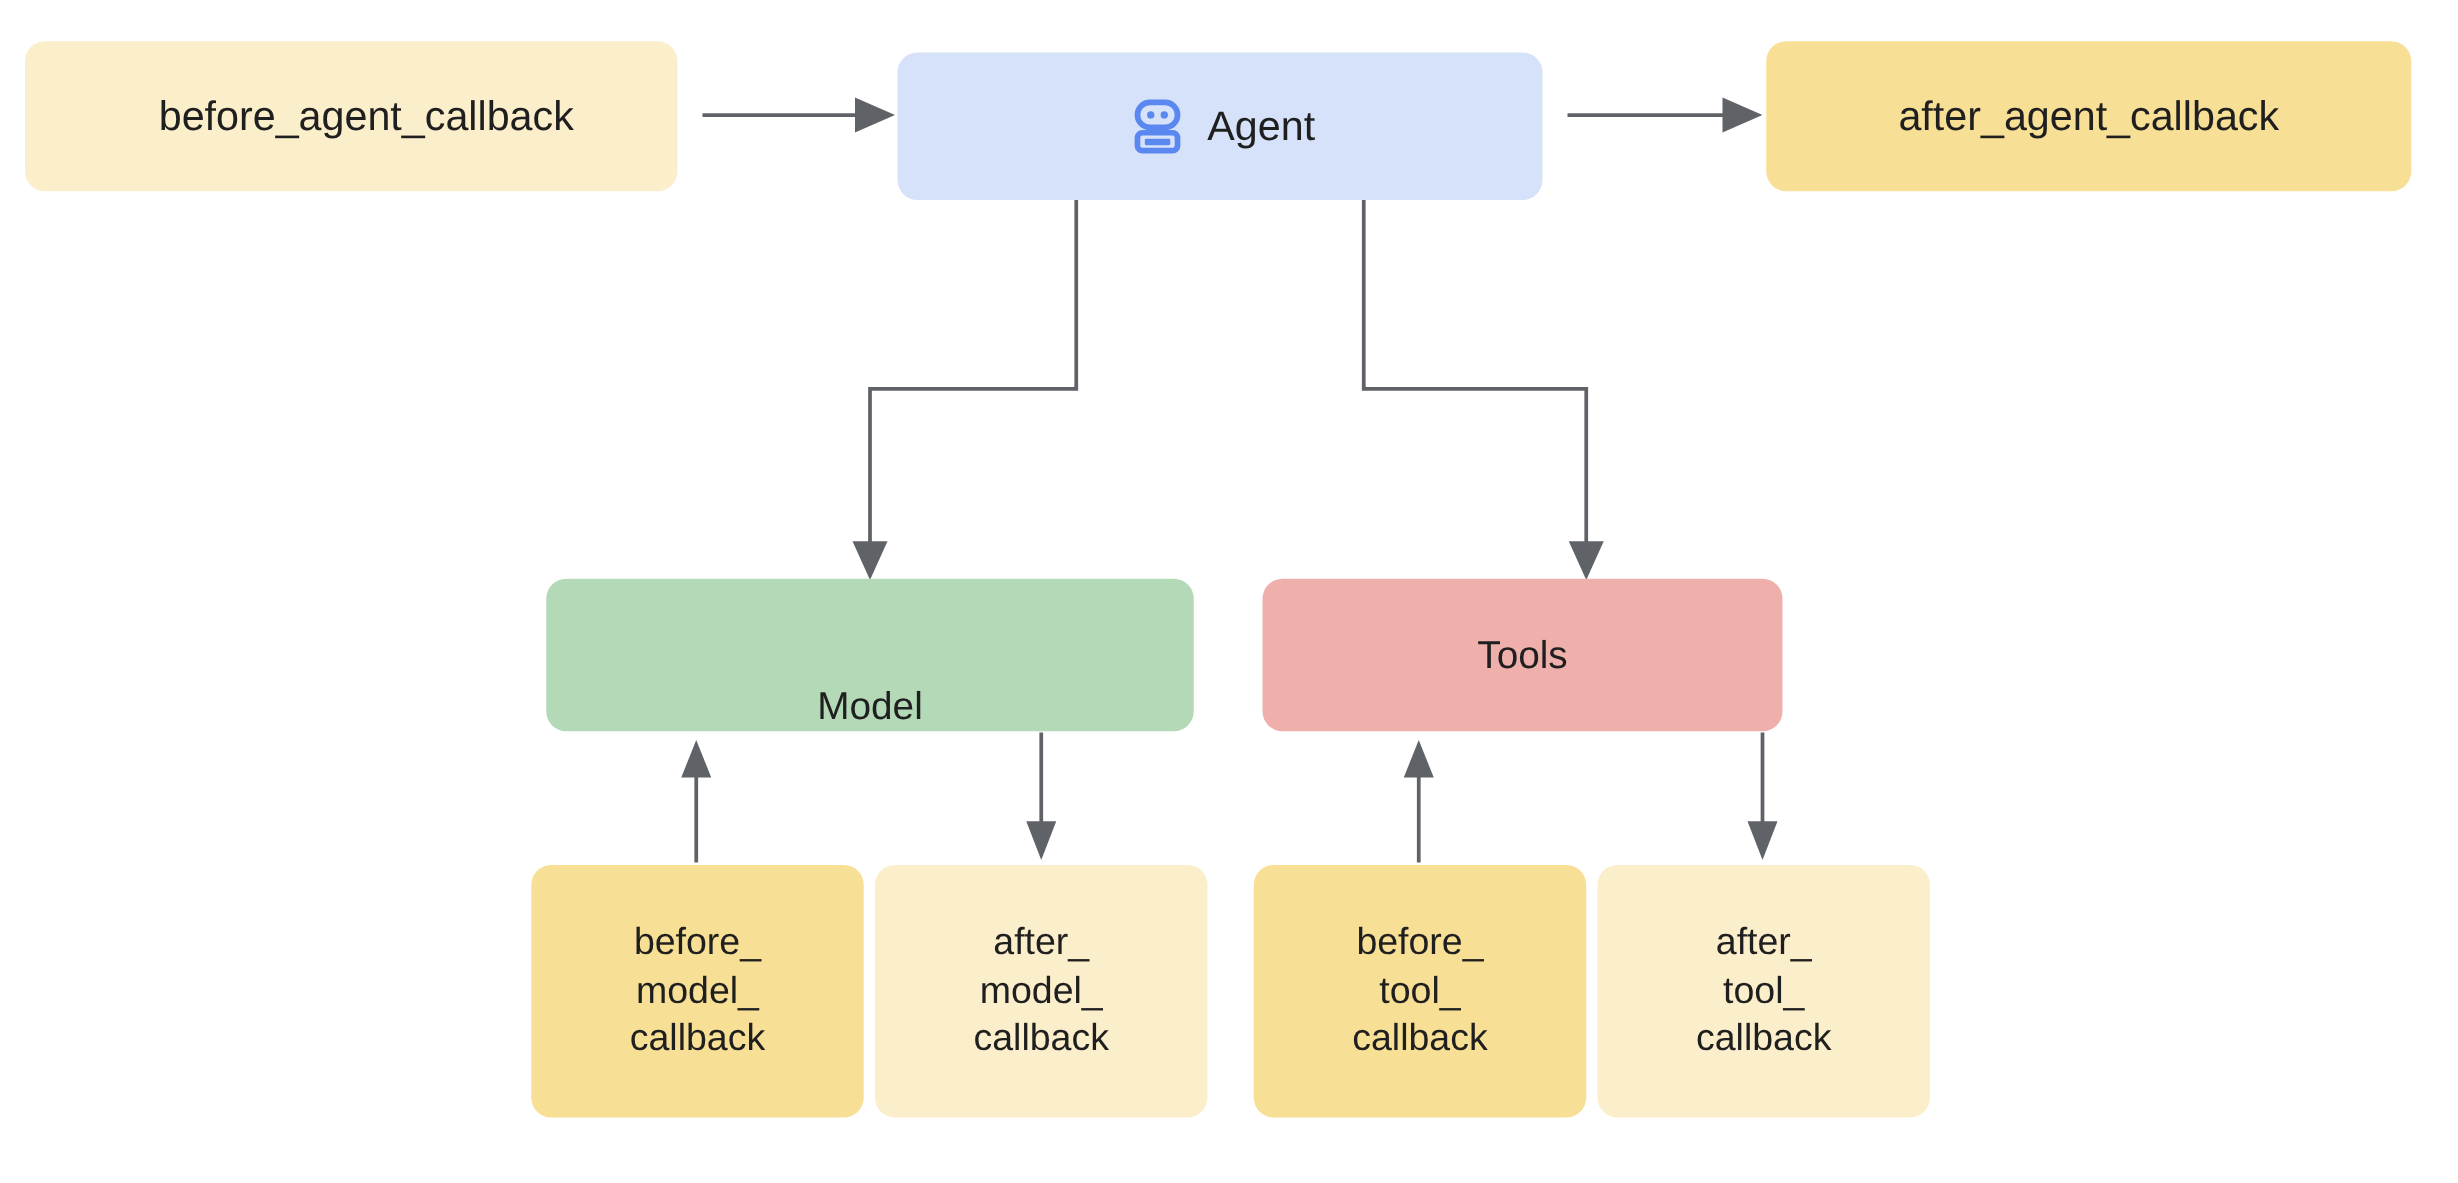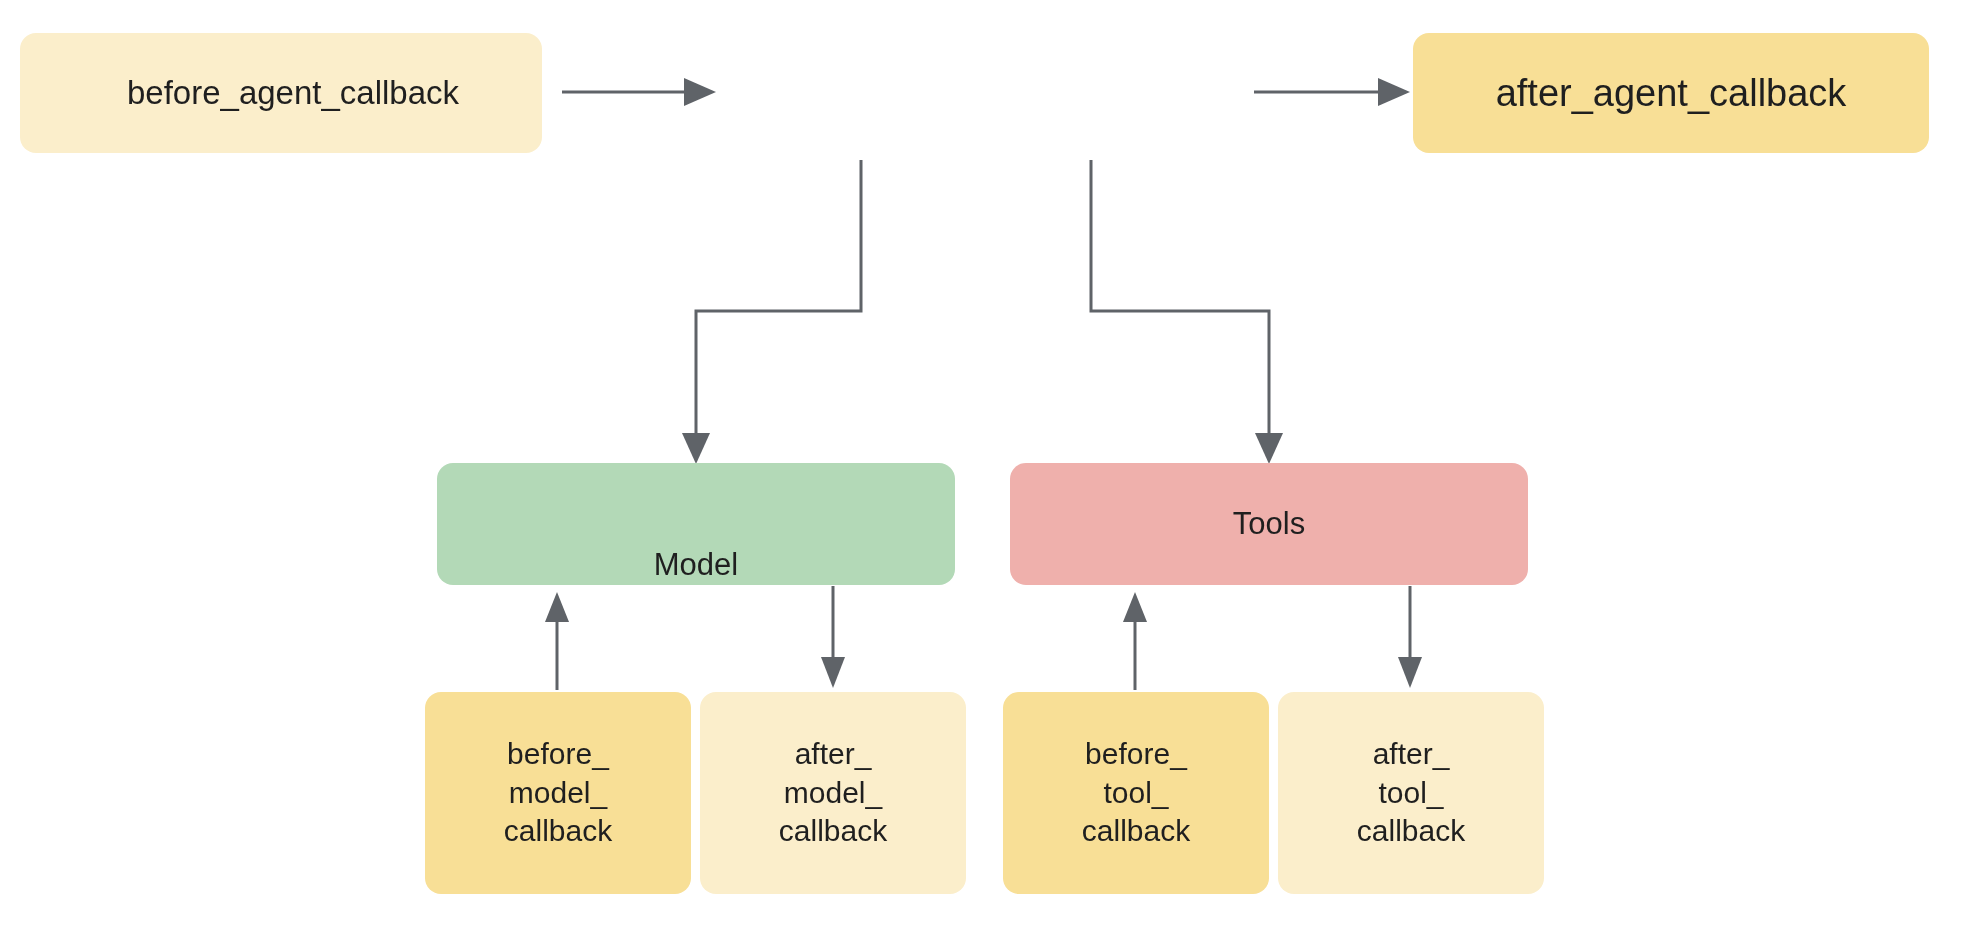--- a/index.html
+++ b/index.html
@@ -41,31 +41,31 @@
     font-size: 33px;
     padding-left: 24px;
   }
   #node-agent {
     left: 718px; top: 42px;  width: 516px;  height: 118px;
     font-size: 33px;
     gap: 14px;
   }
   #node-after-agent {
     left: 1413px; top: 33px; width: 516px;  height: 120px;
-    font-size: 38px;
+    font-size: 33px;
   }
 
   
   #node-model {
     left: 437px;  top: 463px; width: 518px;  height: 122px;
     font-size: 31px;
     align-items: flex-end;
   }
   #node-tools {
-    left: 1010px; top: 463px; width: 518px;  height: 122px;
+    left: 1010px; top: 463px; width: 416px;  height: 122px;
     font-size: 31px;
   }
 
   
   #node-before-model { left: 425px;  top: 692px; width: 266px; height: 202px; font-size: 30px; }
   #node-after-model  { left: 700px;  top: 692px; width: 266px; height: 202px; font-size: 30px; }
   #node-before-tool  { left: 1003px; top: 692px; width: 266px; height: 202px; font-size: 30px; }
   #node-after-tool   { left: 1278px; top: 692px; width: 266px; height: 202px; font-size: 30px; }
 
   .robot-icon {
@@ -137,20 +137,30 @@
     <g>
       <path class="edge-path" d="M 1410 586 L 1410 660" style="stroke: rgb(95, 99, 104);"></path>
       <path class="edge-head" d="M 1398 657 L 1410 688 L 1422 657 Z" style="fill: rgb(95, 99, 104);"></path>
     </g>
   </svg>
 
   <div class="node" id="node-before-agent" style="background-color: rgb(251, 238, 203); color: rgb(31, 31, 31);">
     <span class="node-label">before_agent_callback</span>
   </div>
 
+  <div class="node" id="node-agent" style="background-color: rgb(214, 226, 249); color: rgb(31, 31, 31);">
+    <svg class="robot-icon" viewBox="0 0 24 24">
+      <rect x="4.6" y="3.2" width="14.8" height="9.2" rx="4.6" fill="none" stroke="#5B87F0" stroke-width="2.1"></rect>
+      <circle cx="9.5" cy="7.8" r="1.35" fill="#5B87F0"></circle>
+      <circle cx="14.5" cy="7.8" r="1.35" fill="#5B87F0"></circle>
+      <rect x="4.6" y="14.4" width="14.8" height="6.6" rx="1.8" fill="none" stroke="#5B87F0" stroke-width="2.1"></rect>
+      <rect x="7.3" y="16.6" width="9.4" height="2.4" rx="0.5" fill="#5B87F0"></rect>
+    </svg>
+    <span class="node-label">Agent</span>
+  </div>
 
   <div class="node" id="node-after-agent" style="background-color: rgb(248, 223, 150); color: rgb(31, 31, 31);">
     <span class="node-label">after_agent_callback</span>
   </div>
 
   <div class="node" id="node-model" style="background-color: rgb(179, 217, 183); color: rgb(31, 31, 31);">
     <span class="node-label">Model</span>
   </div>
 
   <div class="node" id="node-tools" style="background-color: rgb(239, 176, 172); color: rgb(31, 31, 31);">

